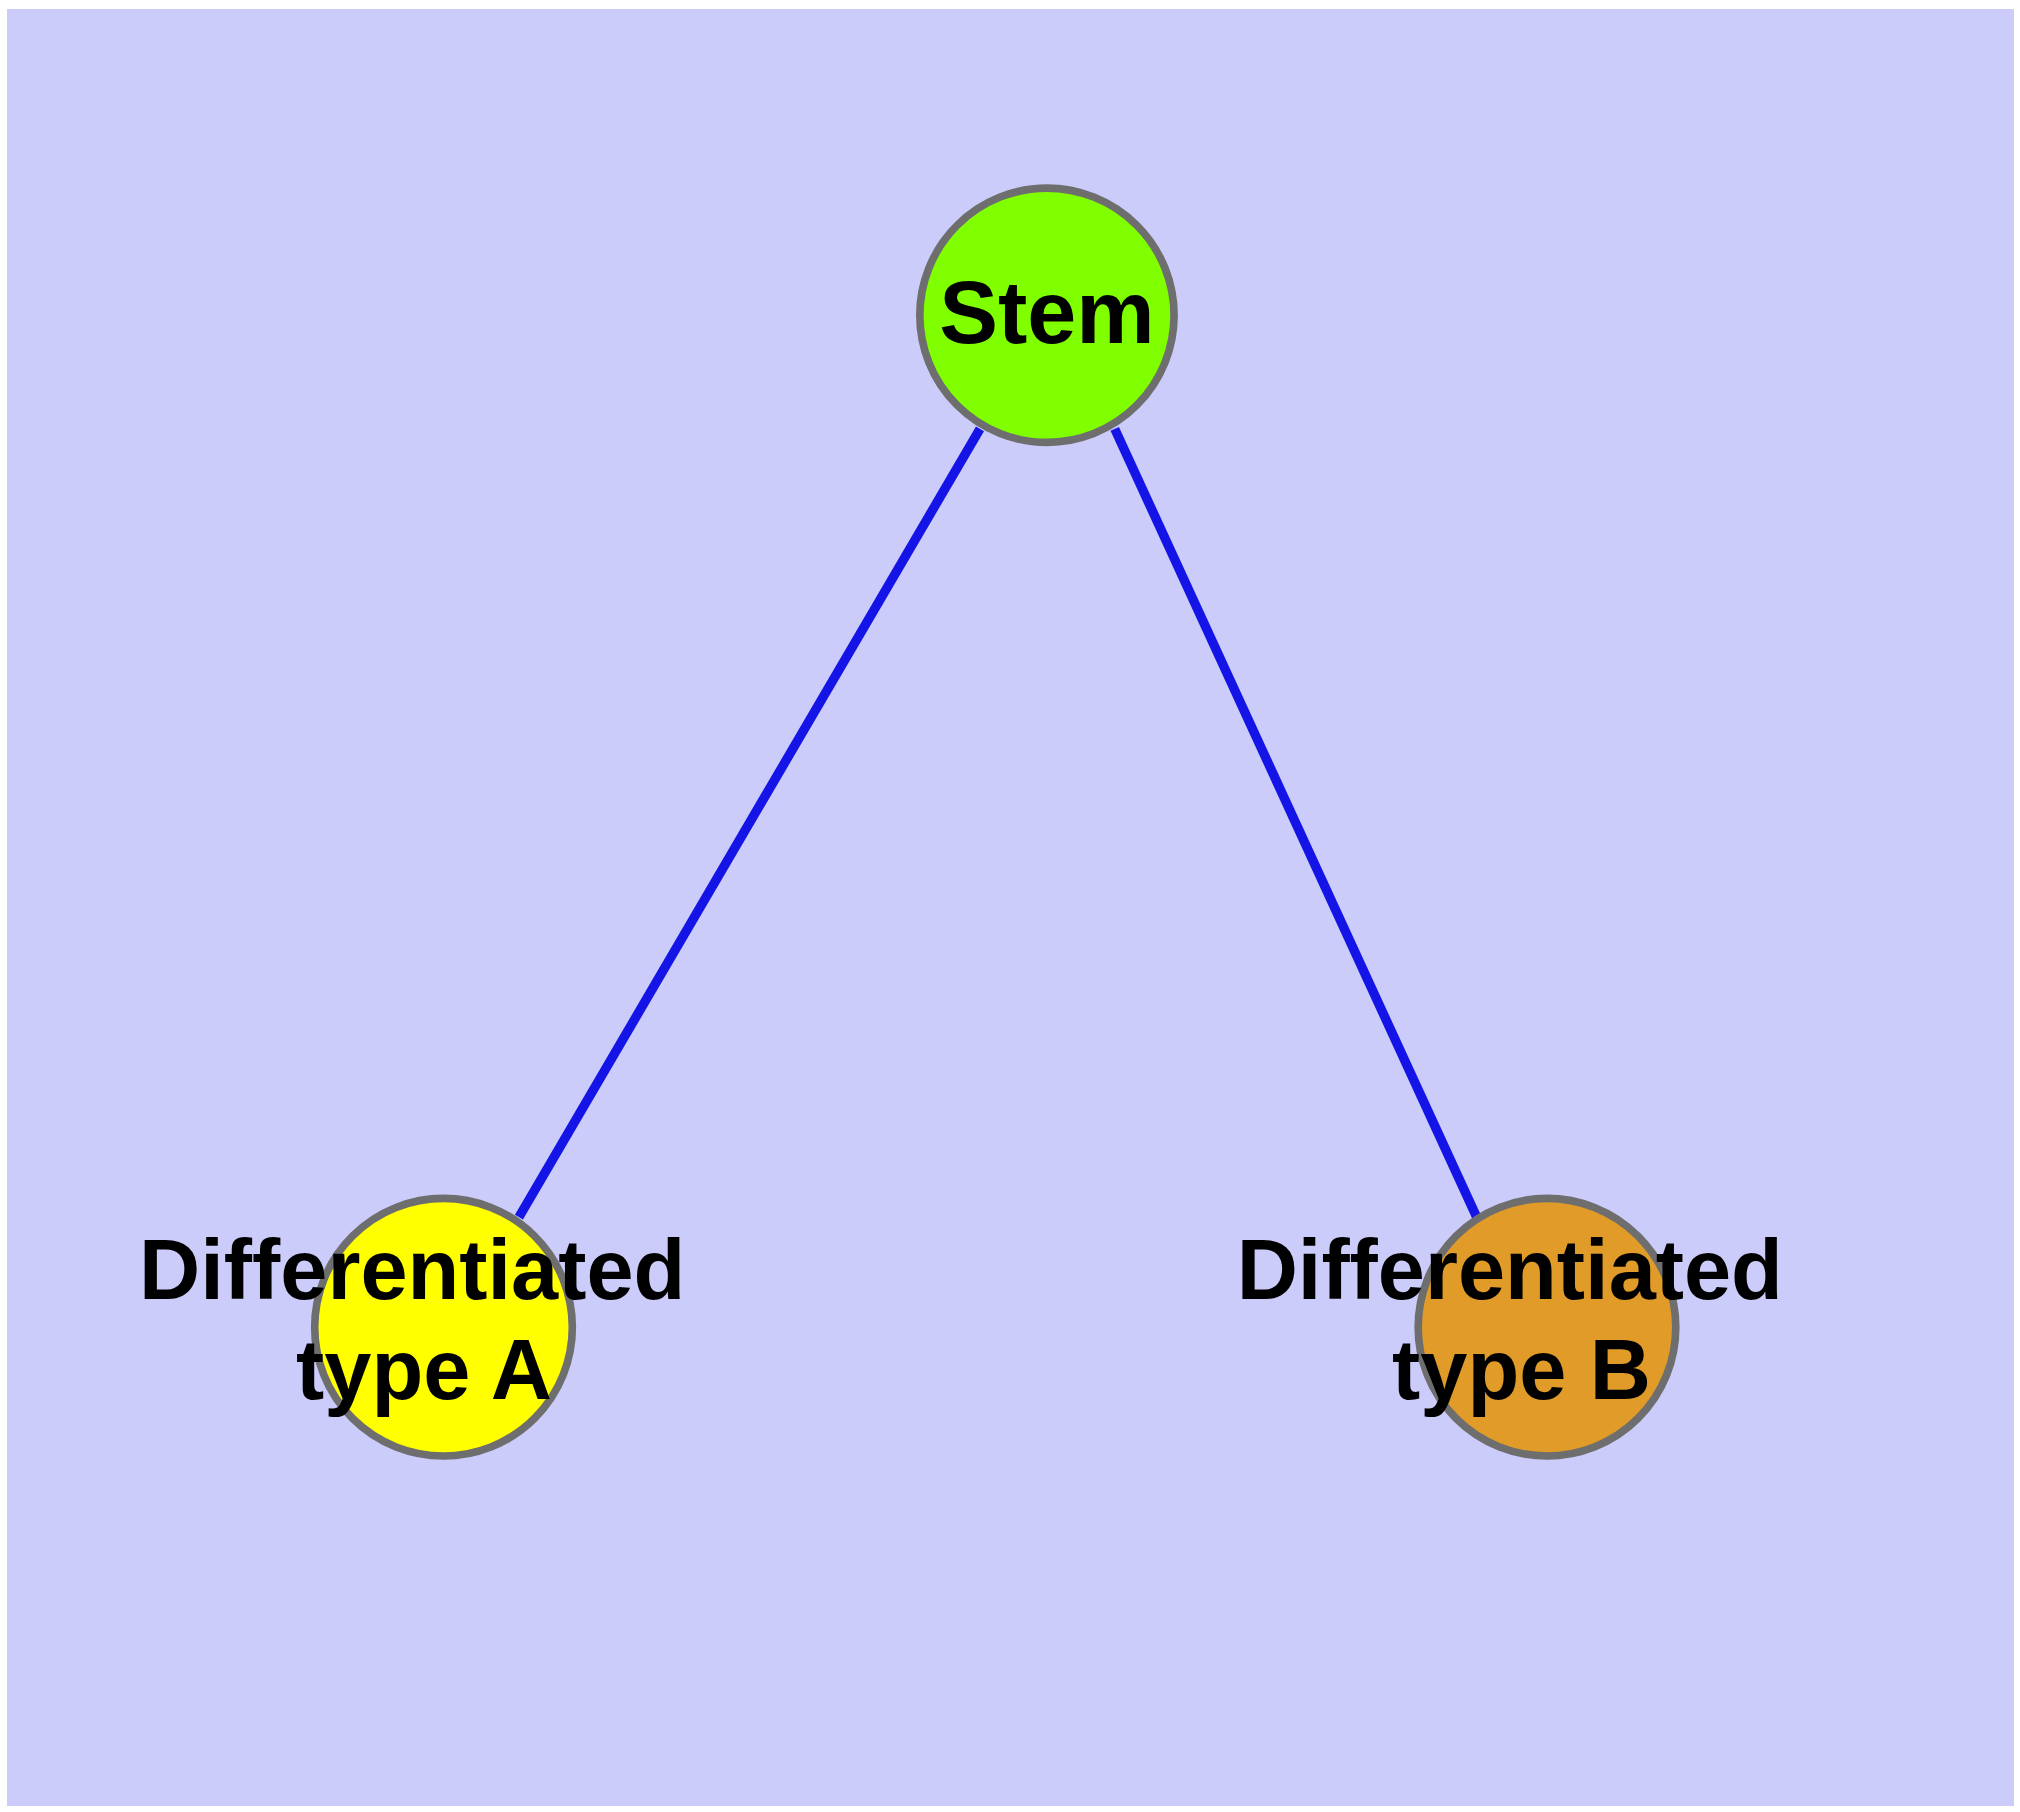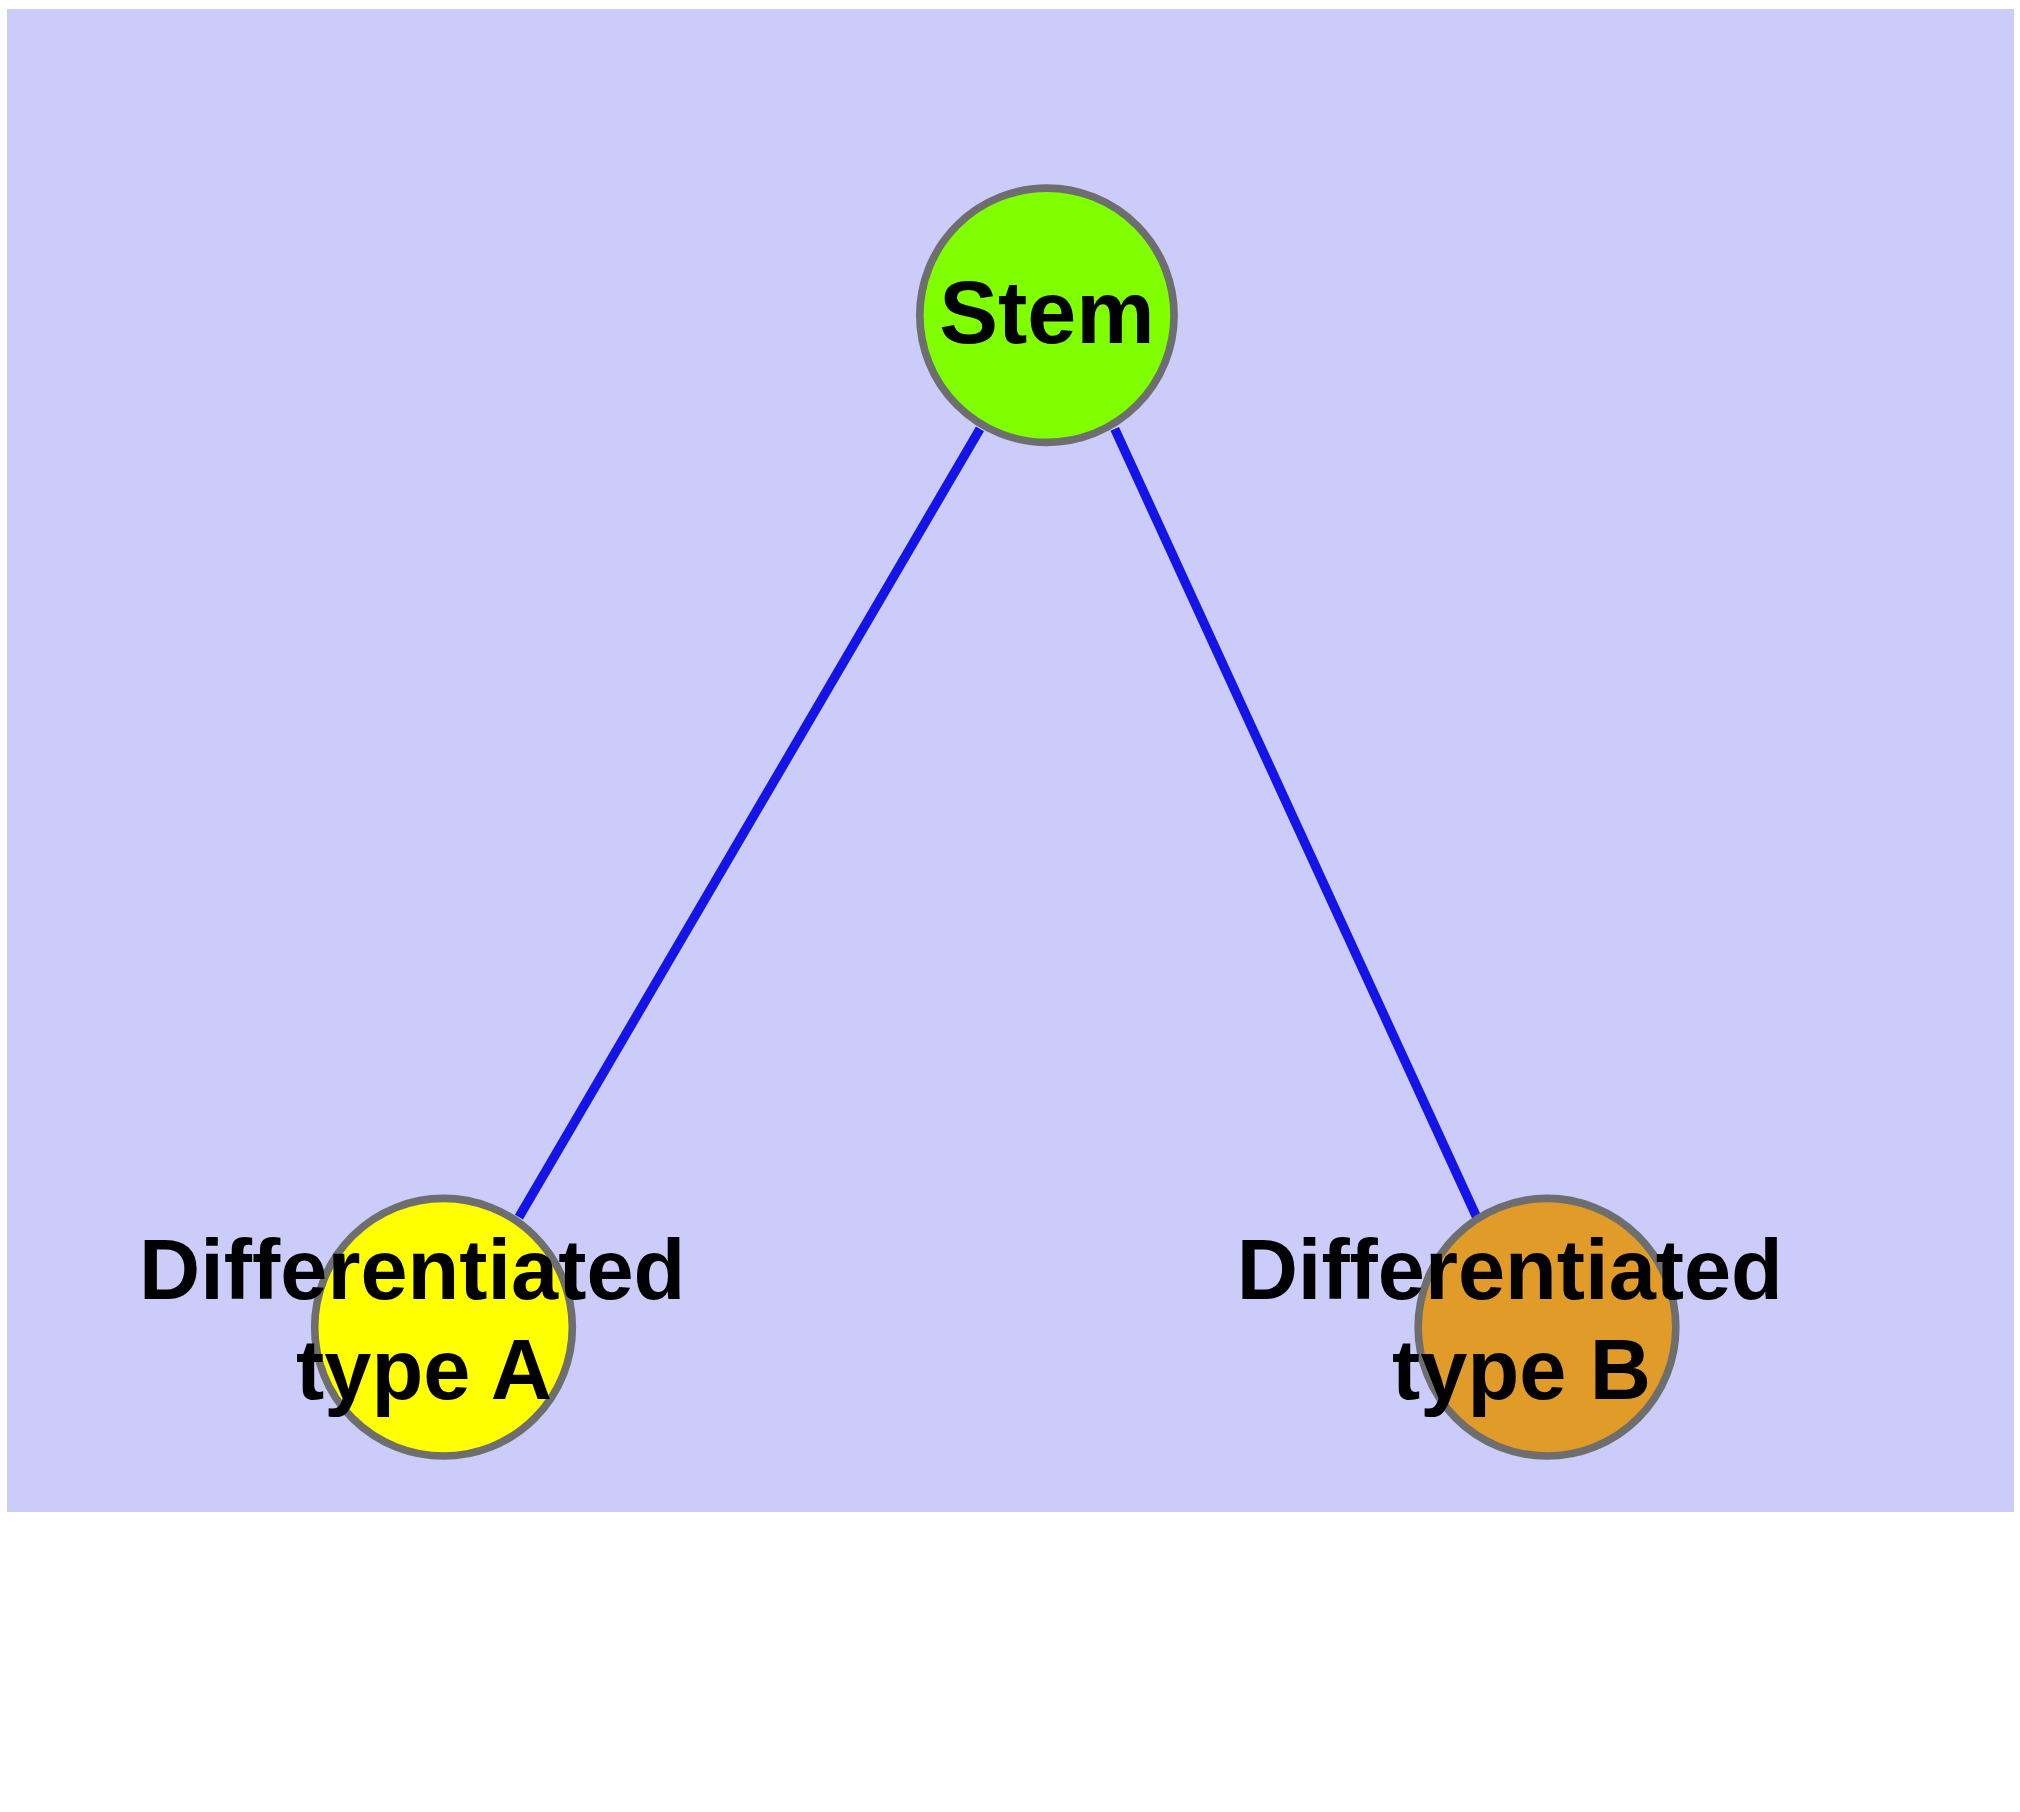--- a/index.html
+++ b/index.html
@@ -4,21 +4,21 @@
 <title>Cell differentiation graph</title>
 <style>
   html, body {
     margin: 0;
     padding: 0;
     background: #ffffff;
   }
   #canvas {
     position: relative;
     width: 2021px;
-    height: 1512px;
+    height: 1812px;
     background: #ffffff;
     overflow: hidden;
     font-family: "Liberation Sans", sans-serif;
   }
   #plot-area {
     position: absolute;
     left: 6.8px;
     top: 8.5px;
     width: 2007px;
     height: 1797px;

